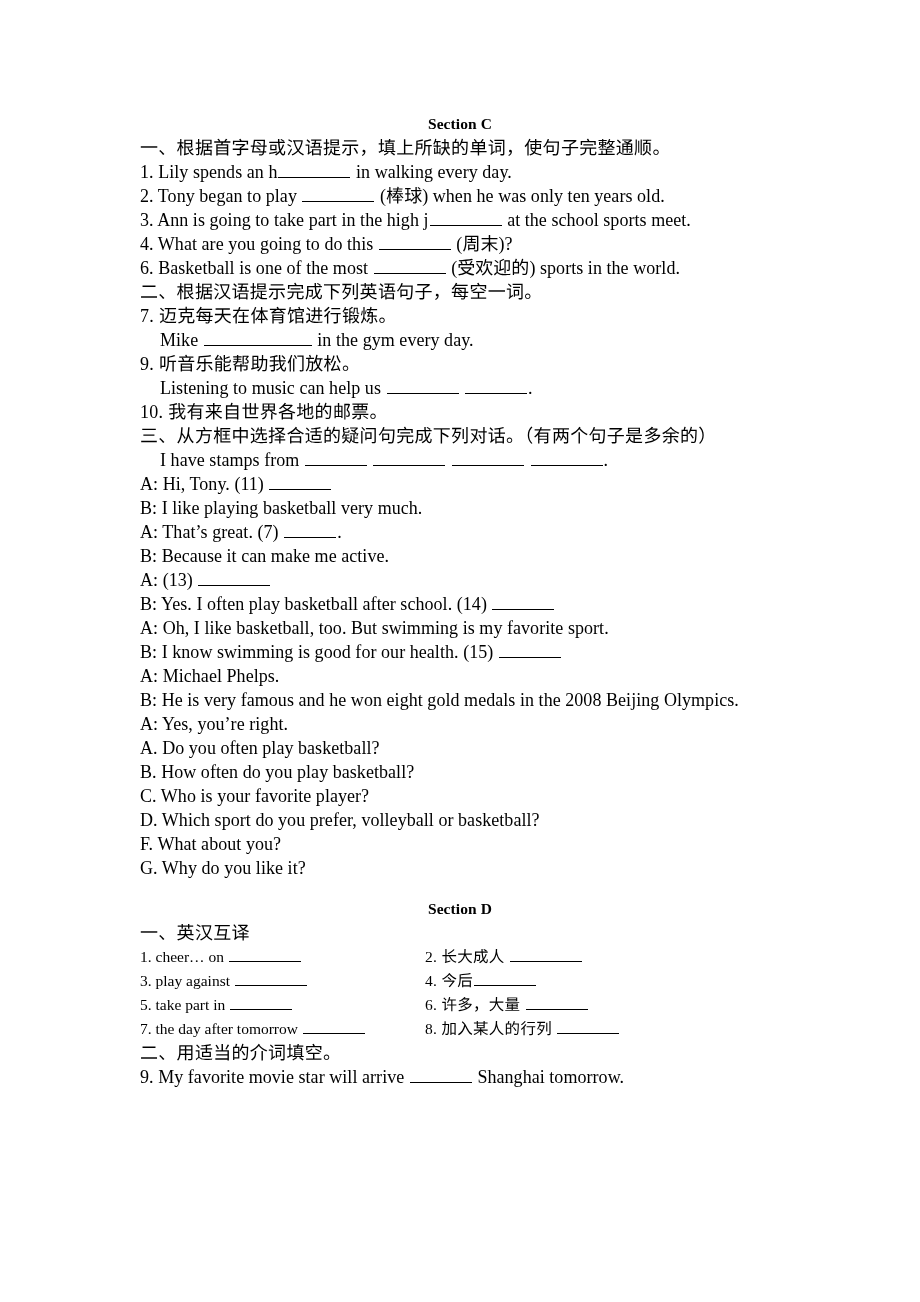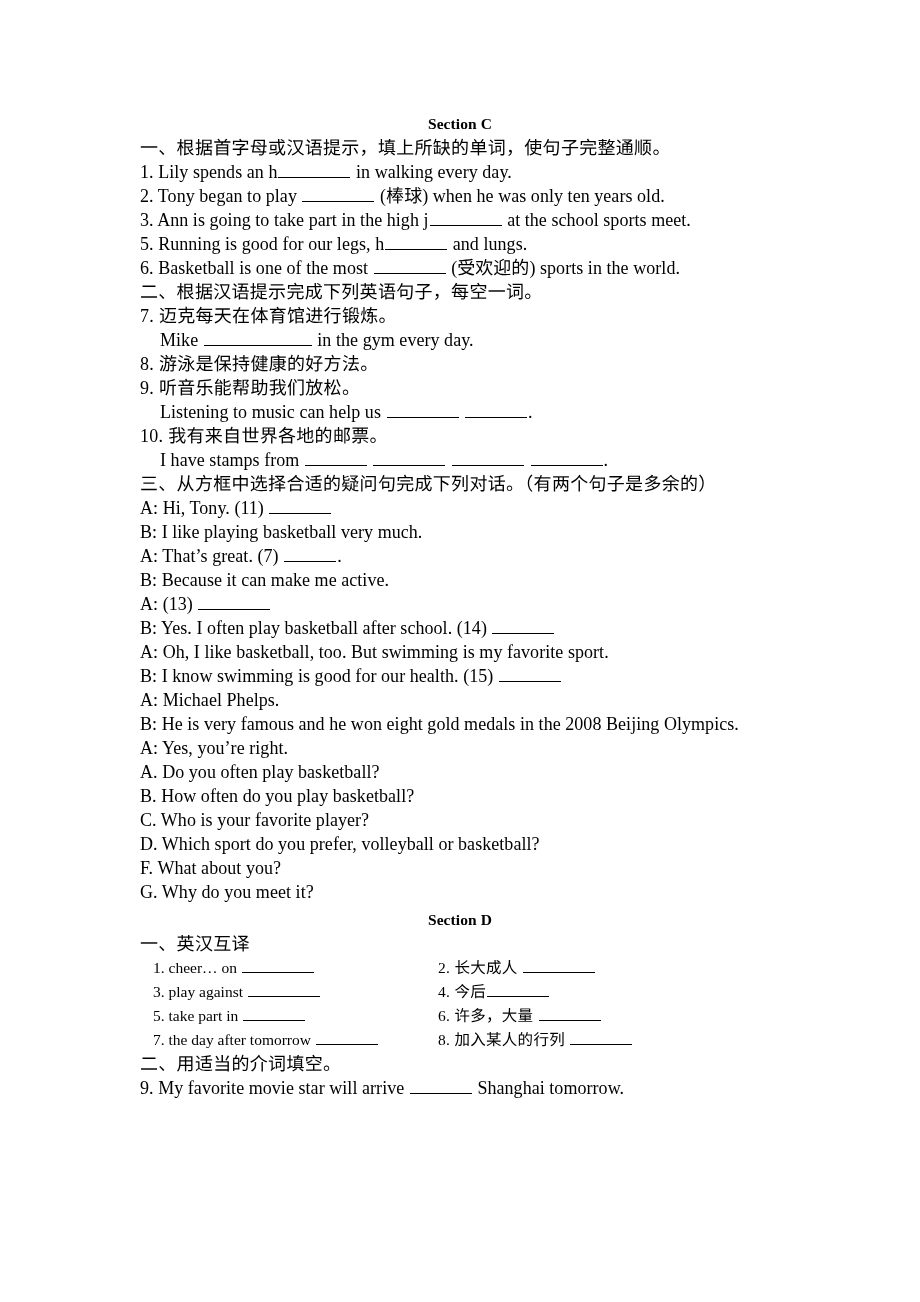--- a/index.html
+++ b/index.html
@@ -34,21 +34,21 @@
   }
   .section-title {
     text-align: center;
     font-weight: bold;
     font-size: 15.5px;
     line-height: 24px;
     margin: 0;
     letter-spacing: 0.1px;
   }
   .section-title.second {
-    margin-top: 4px;
+    margin-top: 17px;
   }
   .line {
     font-size: 18px;
     line-height: 24px;
     margin: 0;
     white-space: nowrap;
     letter-spacing: 0.05px;
   }
   .line.cn {
     letter-spacing: 0.3px;
@@ -64,21 +64,20 @@
     margin: 0 1px;
   }
   .b-sm  { width: 52px; }
   .b-md  { width: 62px; }
   .b-lg  { width: 72px; }
   .b-xxl { width: 108px; }
 
   .cols {
     position: relative;
     width: 640px;
-    margin-left: 13px;
   }
   .cols .row {
     position: relative;
     font-size: 15.5px;
     line-height: 24px;
     height: 24px;
     white-space: nowrap;
   }
   .cols .col-left {
     position: absolute;
@@ -95,48 +94,47 @@
 </head>
 <body>
 
 <div class="page">
   <div class="content" id="doc-body">
       <div class="section-title">Section C</div>
       <div class="line cn">一、根据首字母或汉语提示，填上所缺的单词，使句子完整通顺。</div>
       <div class="line"><span>1. Lily spends an h</span><span class="blank b-lg"></span><span> in walking every day.</span></div>
       <div class="line"><span>2. Tony began to play </span><span class="blank b-lg"></span><span> (棒球) when he was only ten years old.</span></div>
       <div class="line"><span>3. Ann is going to take part in the high j</span><span class="blank b-lg"></span><span> at the school sports meet.</span></div>
-      <div class="line"><span>5. Running is good for our legs, h</span><span class="blank b-md"></span><span> and lungs.</span></div>
+      <div class="line"><span>4. What are you going to do this </span><span class="blank b-lg"></span><span> (周末)?</span></div>
       <div class="line"><span>6. Basketball is one of the most </span><span class="blank b-lg"></span><span> (受欢迎的) sports in the world.</span></div>
       <div class="line cn">二、根据汉语提示完成下列英语句子，每空一词。</div>
       <div class="line cn"><span>7. 迈克每天在体育馆进行锻炼。</span></div>
       <div class="line indent"><span>Mike </span><span class="blank b-xxl"></span><span> in the gym every day.</span></div>
-      <div class="line cn"><span>8. 游泳是保持健康的好方法。</span></div>
       <div class="line cn"><span>9. 听音乐能帮助我们放松。</span></div>
       <div class="line indent"><span>Listening to music can help us </span><span class="blank b-lg"></span> <span class="blank b-md"></span><span>.</span></div>
       <div class="line cn"><span>10. 我有来自世界各地的邮票。</span></div>
+      <div class="line cn">三、从方框中选择合适的疑问句完成下列对话。（有两个句子是多余的）</div>
       <div class="line indent"><span>I have stamps from </span><span class="blank b-md"></span> <span class="blank b-lg"></span> <span class="blank b-lg"></span> <span class="blank b-lg"></span><span>.</span></div>
-      <div class="line cn">三、从方框中选择合适的疑问句完成下列对话。（有两个句子是多余的）</div>
       <div class="line"><span>A: Hi, Tony. (11) </span><span class="blank b-md"></span></div>
       <div class="line"><span>B: I like playing basketball very much.</span></div>
       <div class="line"><span>A: That’s great. (7) </span><span class="blank b-sm"></span><span>.</span></div>
       <div class="line"><span>B: Because it can make me active.</span></div>
       <div class="line"><span>A: (13) </span><span class="blank b-lg"></span></div>
       <div class="line"><span>B: Yes. I often play basketball after school. (14) </span><span class="blank b-md"></span></div>
       <div class="line"><span>A: Oh, I like basketball, too. But swimming is my favorite sport.</span></div>
       <div class="line"><span>B: I know swimming is good for our health. (15) </span><span class="blank b-md"></span></div>
       <div class="line"><span>A: Michael Phelps.</span></div>
       <div class="line"><span>B: He is very famous and he won eight gold medals in the 2008 Beijing Olympics.</span></div>
       <div class="line"><span>A: Yes, you’re right.</span></div>
       <div class="line"><span>A. Do you often play basketball?</span></div>
       <div class="line"><span>B. How often do you play basketball?</span></div>
       <div class="line"><span>C. Who is your favorite player?</span></div>
       <div class="line"><span>D. Which sport do you prefer, volleyball or basketball?</span></div>
       <div class="line"><span>F. What about you?</span></div>
-      <div class="line"><span>G. Why do you meet it?</span></div>
+      <div class="line"><span>G. Why do you like it?</span></div>
       <div class="section-title second">Section D</div>
       <div class="line cn">一、英汉互译</div>
       <div class="cols">
         <div class="row">
           <div class="col-left"><span class="">1. cheer… on </span><span class="blank b-lg"></span></div>
           <div class="col-right"><span class="cn-span">2. 长大成人 </span><span class="blank b-lg"></span></div>
         </div>
         <div class="row">
           <div class="col-left"><span class="">3. play against </span><span class="blank b-lg"></span></div>
           <div class="col-right"><span class="cn-span">4. 今后</span><span class="blank b-md"></span></div>

